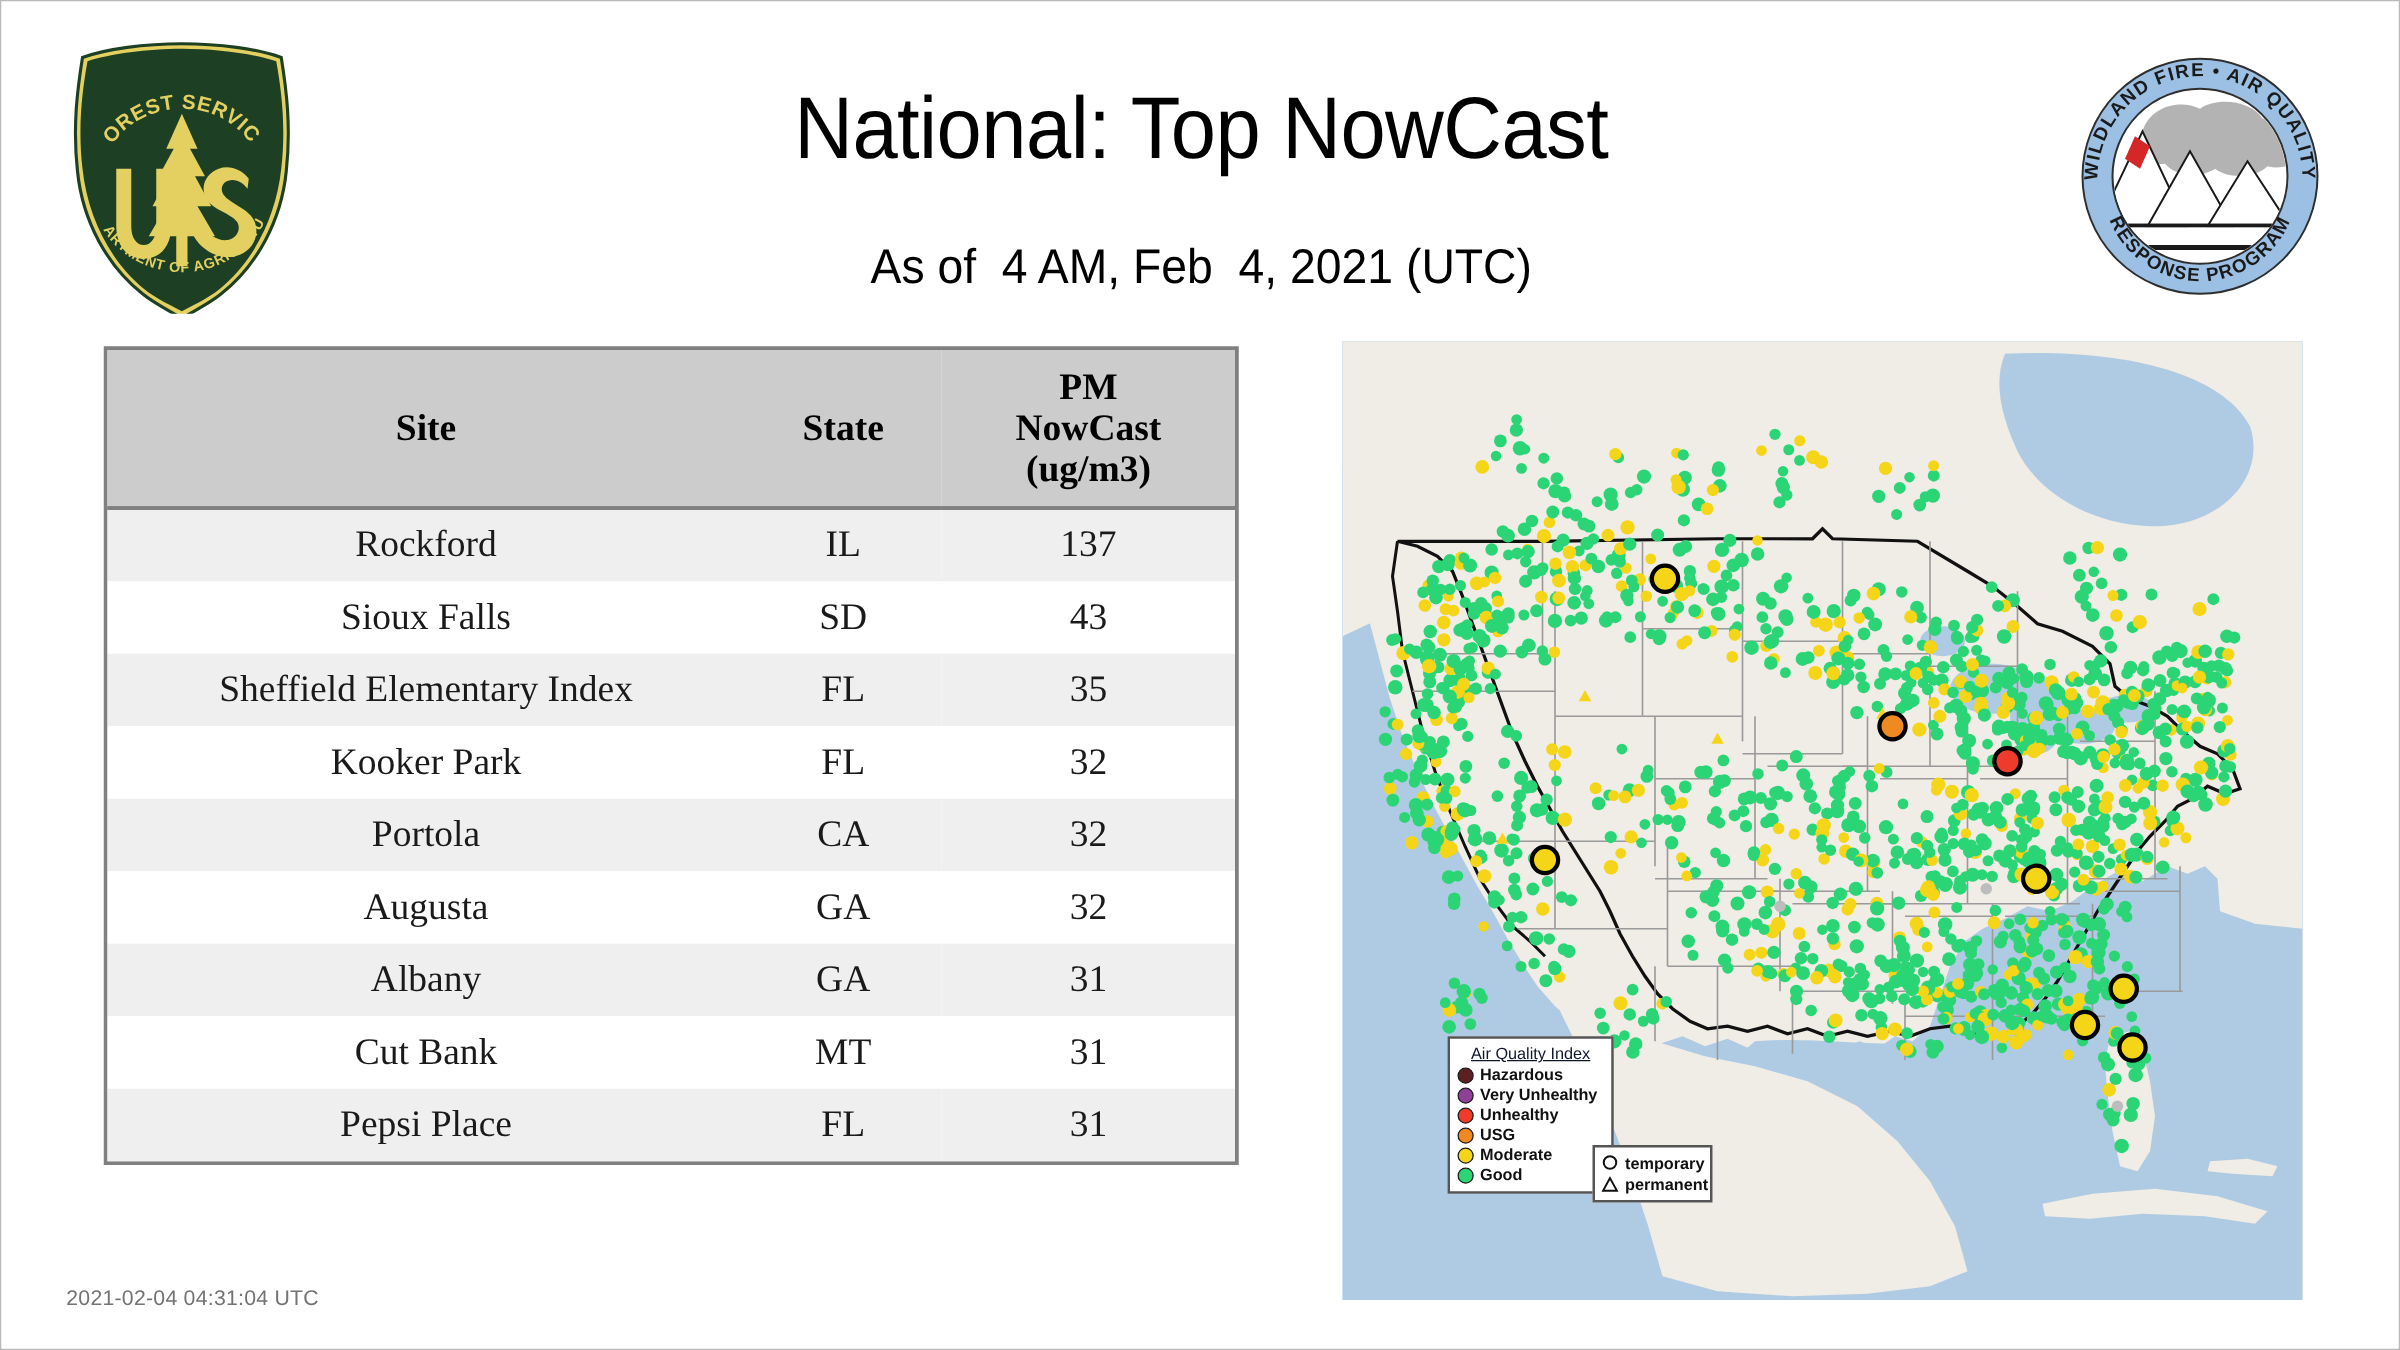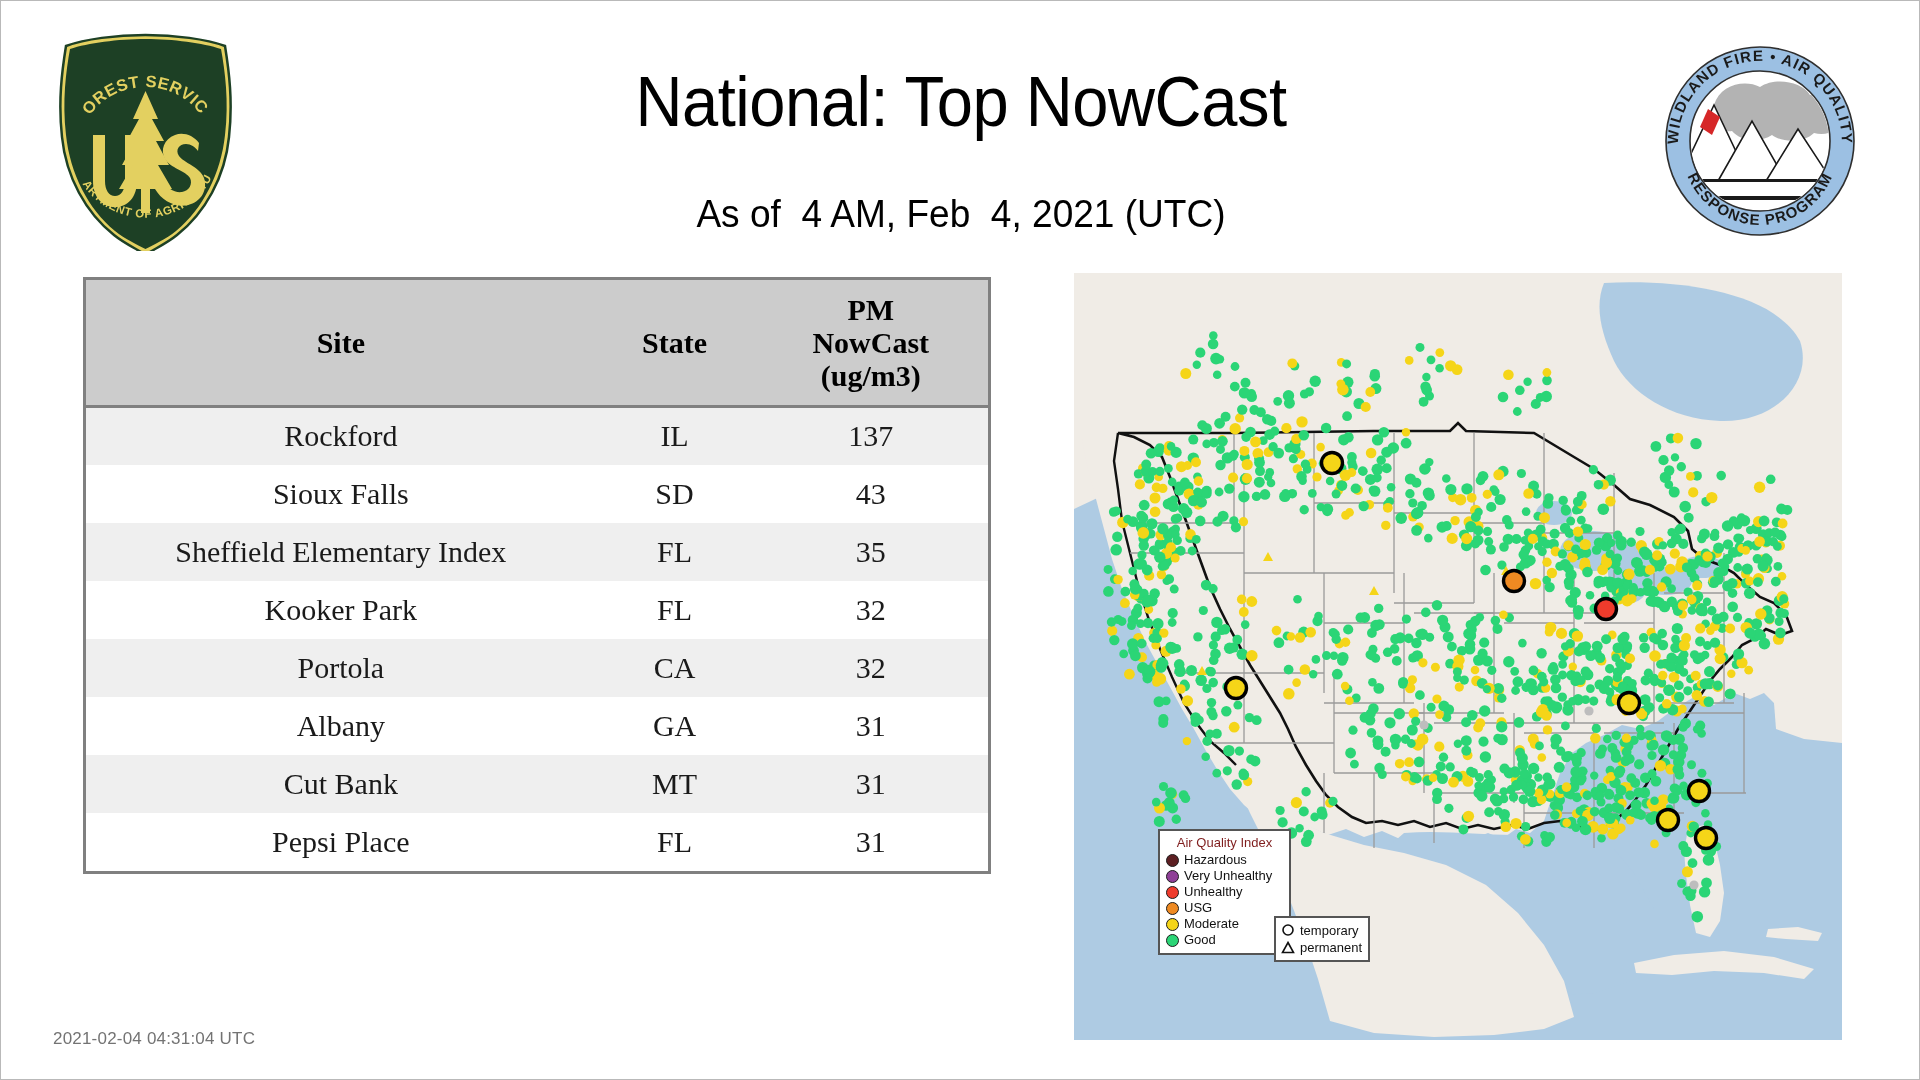--- a/index.html
+++ b/index.html
@@ -81,29 +81,29 @@
     background: #aecbe3; overflow: hidden;
   }
   #map svg { display: block; }
 
   .legend-box {
     position: absolute; background: #ffffff;
     border: 2px solid #555; padding: 4px 6px 5px 6px;
   }
   #aqi-legend { left: 84px; top: 556px; width: 133px; }
   #aqi-legend .lg-title {
-    font-size: 13px; color: #7f1d1d; text-align: center;
-    margin-bottom: 2px; white-space: nowrap;
+    font-size: 13px; color: #0f172a; text-align: center;
+    margin-bottom: 2px; white-space: nowrap; text-decoration: underline;
   }
   .lg-row { display: flex; align-items: center; gap: 5px; height: 16px; }
   .lg-dot {
     width: 13px; height: 13px; border-radius: 50%;
     border: 1.5px solid #1d1d1d; flex: 0 0 auto;
   }
-  .lg-label { font-size: 13px; color: #111; white-space: nowrap; line-height: 14px; }
+  .lg-label { font-size: 13px; color: #111; white-space: nowrap; line-height: 14px; font-weight: bold; }
 
   #site-legend { left: 200px; top: 643px; width: 96px; padding: 4px 5px; }
   .sl-row { display: flex; align-items: center; gap: 4px; height: 17px; }
   .sl-glyph { width: 15px; flex: 0 0 auto; }
 </style>
 </head>
 <body>
 
 <div id="page">
 
@@ -217,20 +217,25 @@
             <td>35</td>
           </tr>
           <tr>
             <td>Kooker Park</td>
             <td>FL</td>
             <td>32</td>
           </tr>
           <tr>
             <td>Portola</td>
             <td>CA</td>
+            <td>32</td>
+          </tr>
+          <tr>
+            <td>Augusta</td>
+            <td>GA</td>
             <td>32</td>
           </tr>
           <tr>
             <td>Albany</td>
             <td>GA</td>
             <td>31</td>
           </tr>
           <tr>
             <td>Cut Bank</td>
             <td>MT</td>

